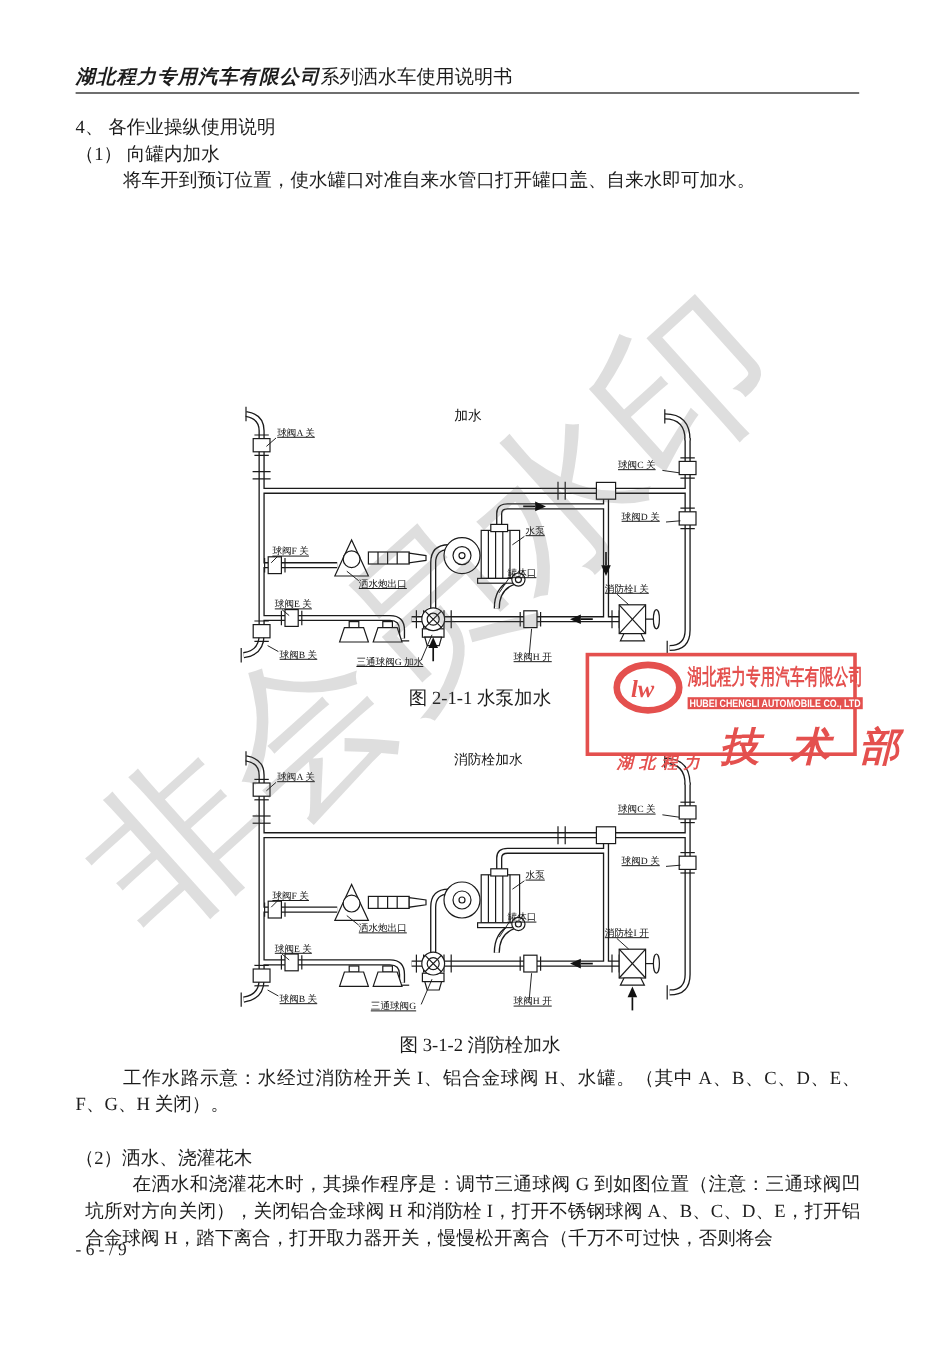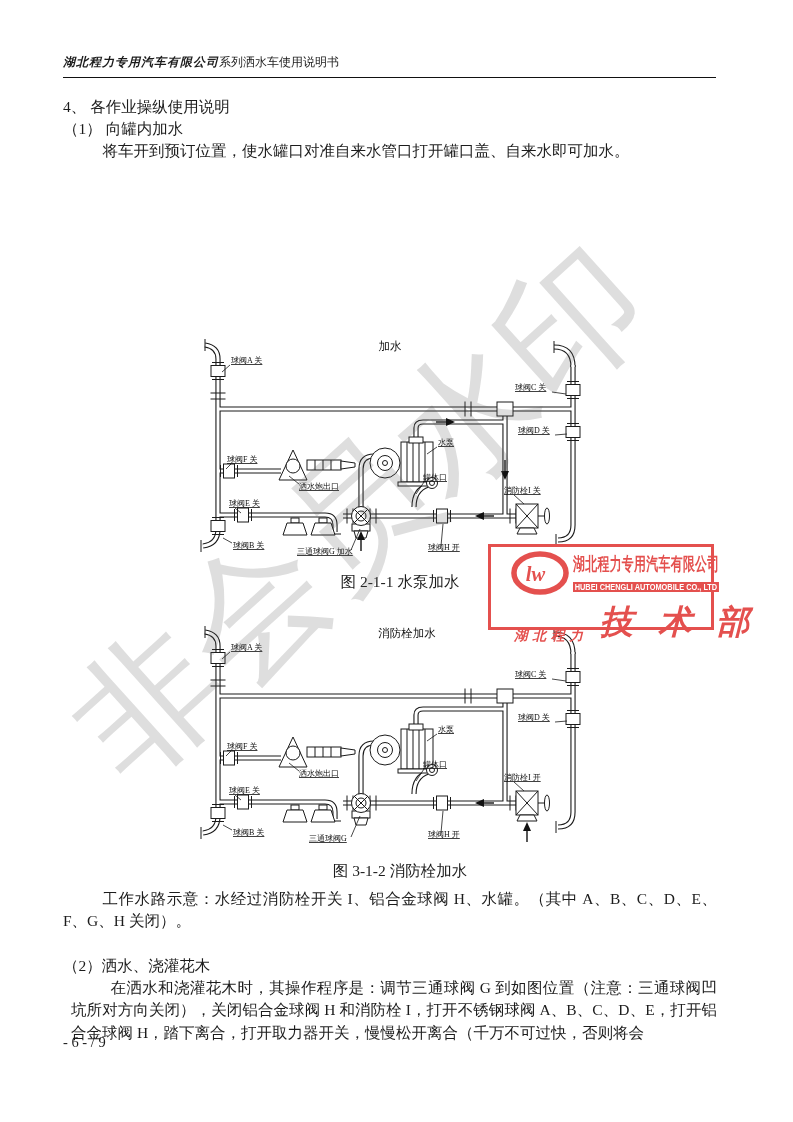--- a/index.html
+++ b/index.html
@@ -1,19 +1,19 @@
 <!DOCTYPE html>
 <html><head>
 <meta charset="utf-8">
 <style>
   :root{ --ink:#1c1c1c; --red:#e4504e; }
   html,body{margin:0;padding:0;background:#ffffff;}
   .page{position:relative;width:793px;height:1122px;background:#fff;overflow:hidden;
         font-family:"Liberation Serif","DejaVu Serif",serif;color:var(--ink);}
-  .hdr{position:absolute;left:63px;top:54px;width:653px;font-size:12px;white-space:nowrap;}
+  .hdr{position:absolute;left:63px;top:54px;width:653px;font-size:16px;white-space:nowrap;}
   .hdr .brand{font-style:italic;letter-spacing:1px;font-weight:600;}
   .rule{position:absolute;left:63px;top:77px;width:653px;border-top:1.6px solid #111;}
   .para{position:absolute;left:63px;width:654px;font-size:15.5px;line-height:22.4px;text-align:justify;}
   .ind{text-indent:2.55em;}
   .ind2{margin-left:8px;width:646px;}
   .cap{position:absolute;left:185px;width:430px;text-align:center;font-size:15.5px;}
   .fig{position:absolute;left:185px;width:430px;height:235px;}
   svg text{font-family:"Liberation Serif","DejaVu Serif",serif;}
   .lbl{font-size:8px;fill:#111;text-decoration:underline;}
   .dtitle{font-size:11.5px;fill:#111;text-anchor:middle;}

